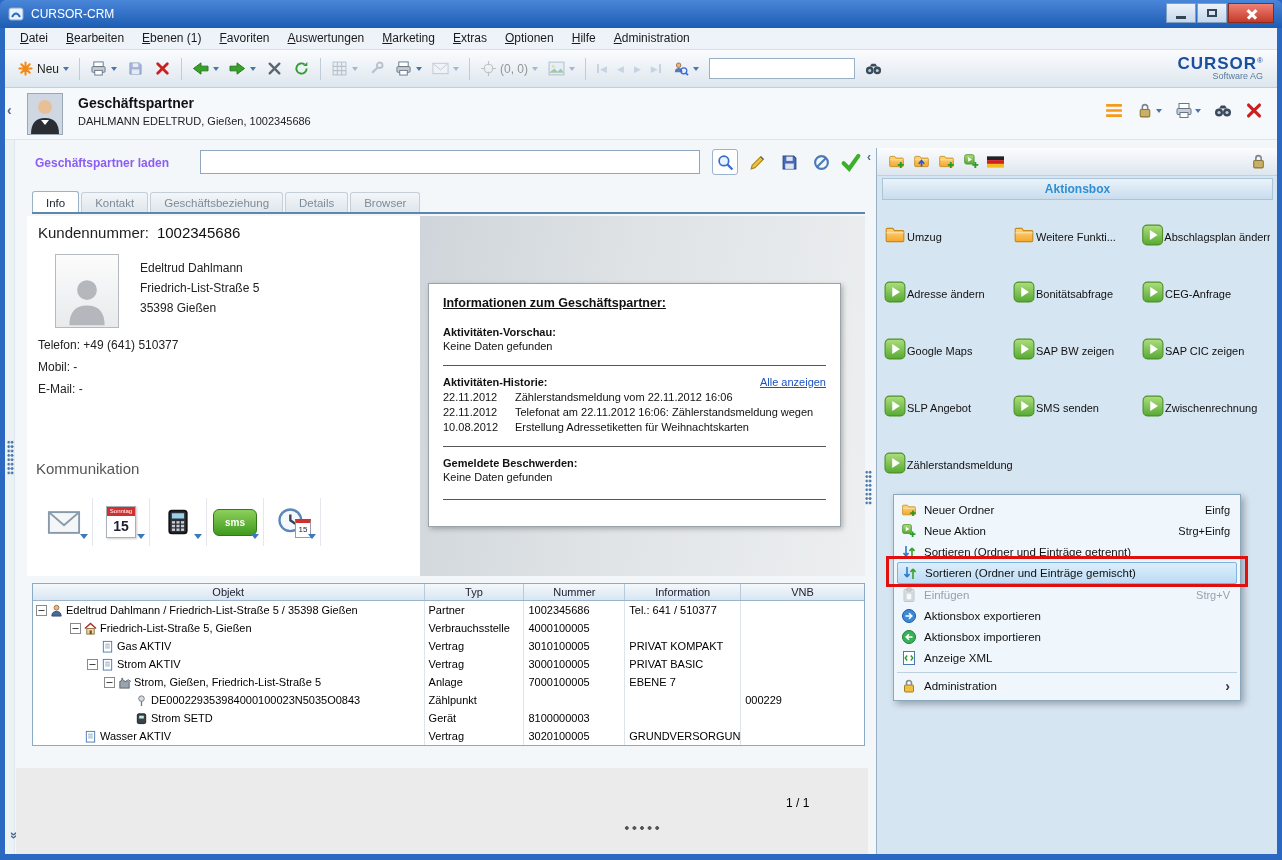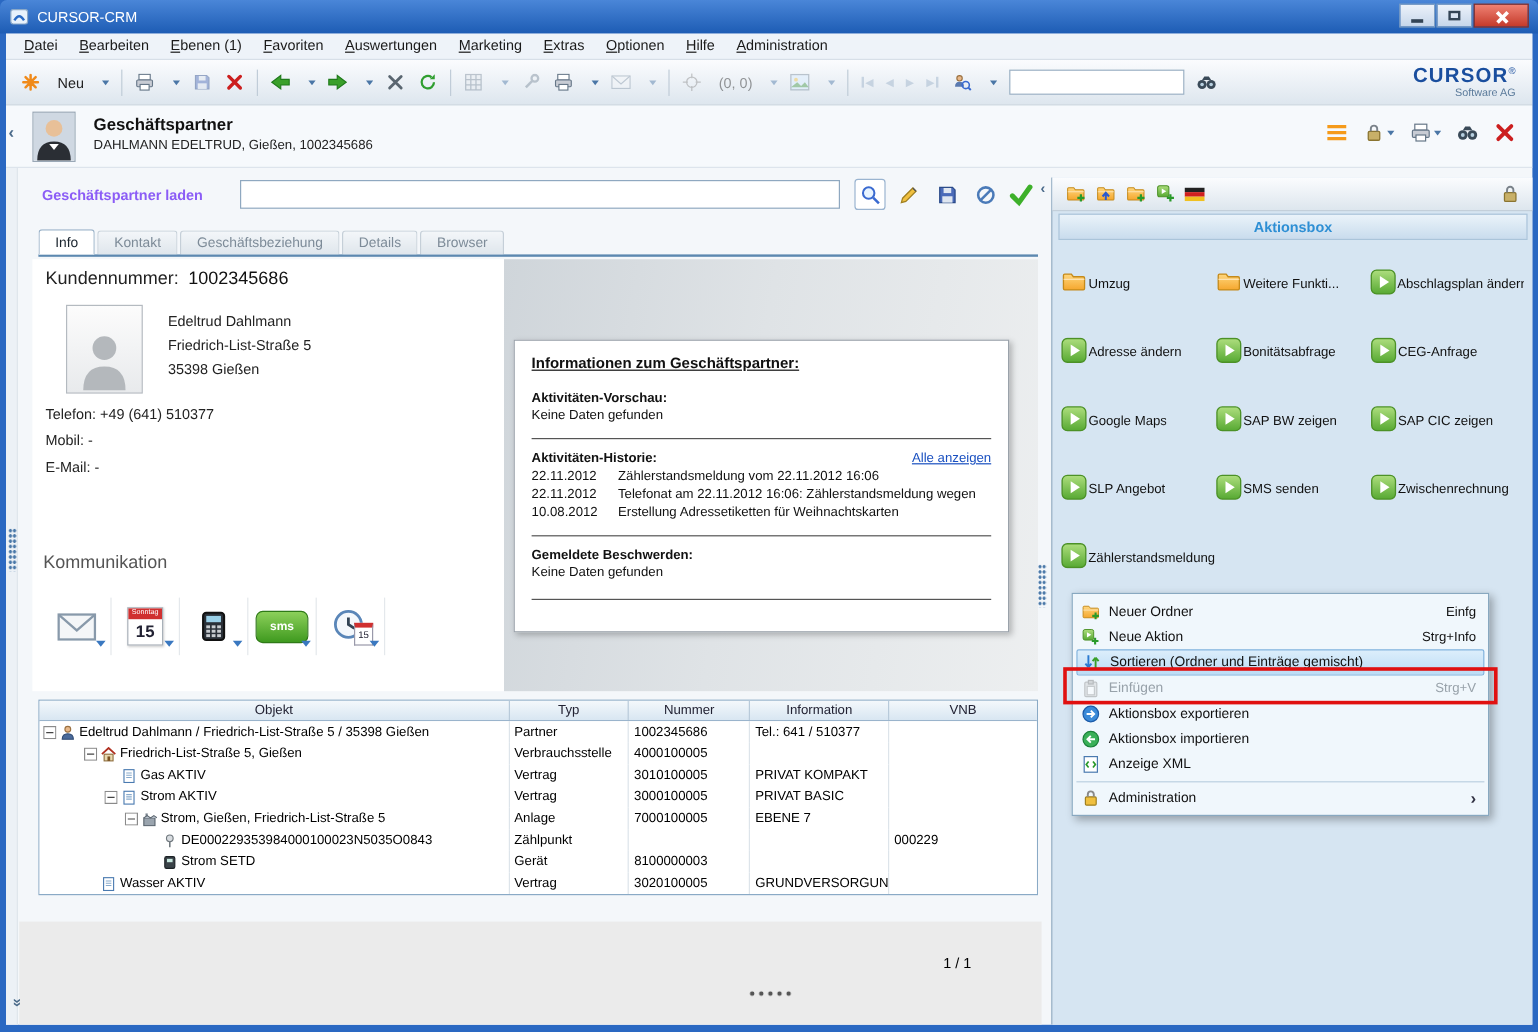--- a/index.html
+++ b/index.html
@@ -18,21 +18,21 @@
   .g-x1,.g-x2{position:absolute;width:12px;height:2.5px;background:#fff;left:17px;top:9px}
   .g-x1{transform:rotate(45deg)}.g-x2{transform:rotate(-45deg)}
   
   .inner{position:absolute;left:5px;top:28px;width:1272px;height:826px;background:#f4f7fa;overflow:hidden}
   
   .menubar{position:absolute;left:0;top:0;width:1272px;height:22px;background:#eef3f9;border-bottom:1px solid #d7dfe8;display:flex;align-items:center;padding-left:6px}
   .mitem{font-size:12px;color:#1a1a1a;padding:15px 9px;line-height:21px;cursor:default}
   .mitem::first-letter{text-decoration:underline}
   
   .toolbar{position:absolute;left:0;top:22px;width:1272px;height:38px;background:linear-gradient(#fbfcfe,#dde6ee);border-bottom:1px solid #c3cfda;display:flex;align-items:center;padding:0 8px;gap:2px}
-  .tbtn{display:flex;align-items:center;gap:14px;padding:3px 4px;border-radius:3px}
+  .tbtn{display:flex;align-items:center;gap:3px;padding:3px 4px;border-radius:3px}
   .tbtn.dim{opacity:.45}
   .tlabel{font-size:12px;color:#222}
   .tbi{width:17px;height:15px}
   .tsep{width:1px;height:22px;background:#c0ccd8;margin:0 4px}
   .caret{width:0;height:0;border:3px solid transparent;border-top:4px solid #4a76a6;margin-left:1px;margin-top:4px;display:inline-block}
   .navg{color:#9ab0c8;font-size:9px;display:flex;align-items:center}
   .navbar{display:inline-block;width:2px;height:9px;background:#9ab0c8;margin:0 1px}
   .tsearch{width:146px;height:21px;border:1px solid #9ab0c4;background:#fff;margin:0 4px;font-size:12px;padding:0 4px;font-family:"Liberation Sans",sans-serif}
   .brand{margin-left:auto;text-align:right;line-height:13px;padding-right:6px}
   .brand-name{font-size:17px;font-weight:bold;color:#1a4e9e;letter-spacing:1px}
@@ -898,21 +898,27 @@
             <use href="#i-folder-plus"></use>
           </svg>
           <span class="clabel">Neuer Ordner</span>
           <span class="cshort">Einfg</span>
         </div>
         <div class="cmi normal">
           <svg class="cic">
             <use href="#i-action-plus"></use>
           </svg>
           <span class="clabel">Neue Aktion</span>
-          <span class="cshort">Strg+Info</span>
+          <span class="cshort">Strg+Einfg</span>
+        </div>
+        <div class="cmi normal">
+          <svg class="cic">
+            <use href="#i-sort"></use>
+          </svg>
+          <span class="clabel">Sortieren (Ordner und Einträge getrennt)</span>
         </div>
         <div class="cmi highlighted">
           <svg class="cic">
             <use href="#i-sort"></use>
           </svg>
           <span class="clabel">Sortieren (Ordner und Einträge gemischt)</span>
         </div>
         <div class="cmi disabled">
           <svg class="cic">
             <use href="#i-paste"></use>

